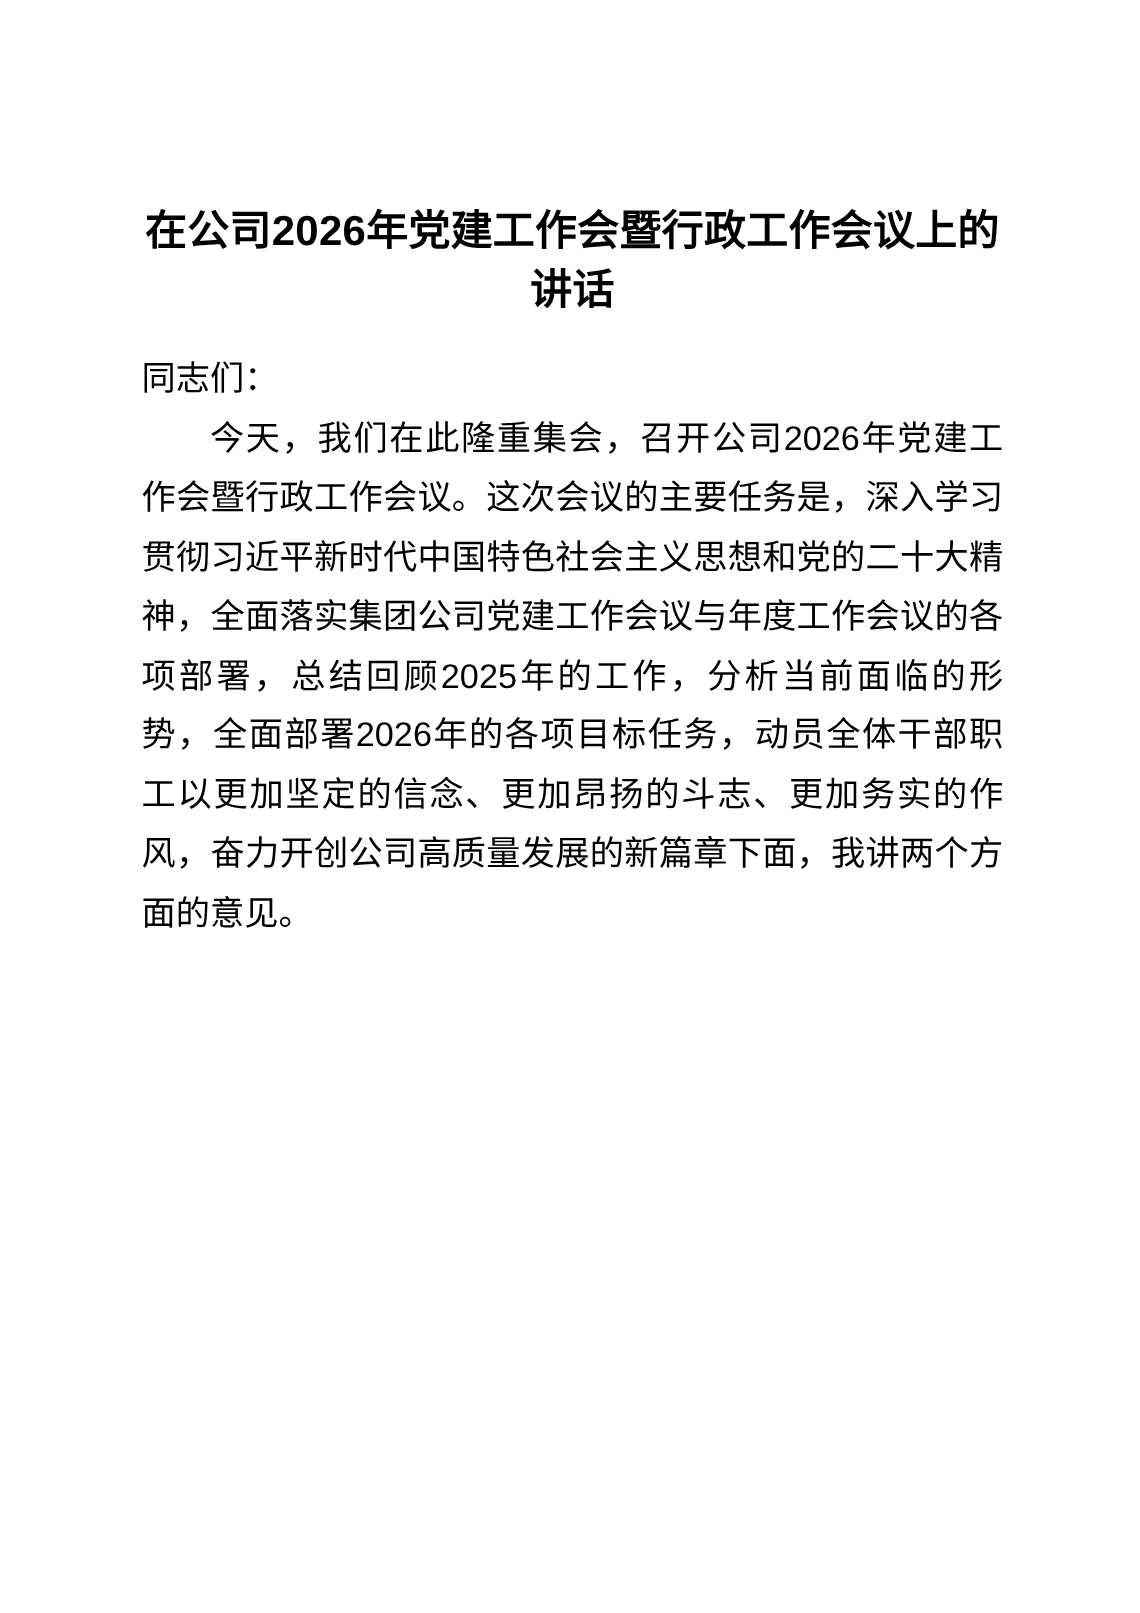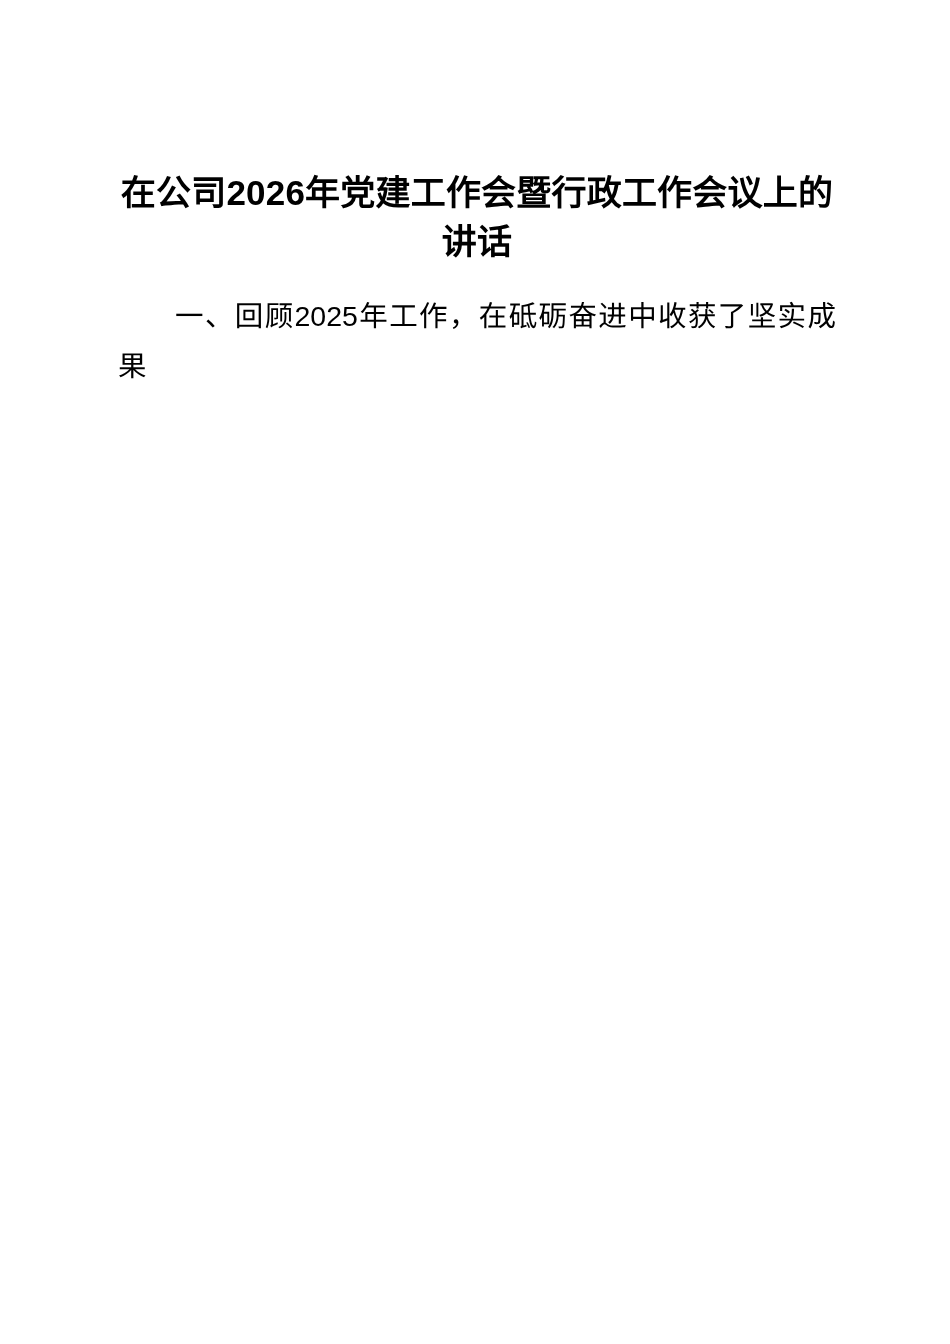--- a/index.html
+++ b/index.html
@@ -74,21 +74,22 @@
 </head>
 <body>
 
 <div class="page">
   <div class="content">
 
     <h1 class="doc-title">在公司2026年党建工作会暨行政工作会议上的讲话</h1>
 
     <div class="body-block">
 
+      <p class="para no-indent">同志们：</p>
 
+      <p class="para indent">今天，我们在此隆重集会，召开公司2026年党建工作会暨行政工作会议。这次会议的主要任务是，深入学习贯彻习近平新时代中国特色社会主义思想和党的二十大精神，全面落实集团公司党建工作会议与年度工作会议的各项部署，总结回顾2025年的工作，分析当前面临的形势，全面部署2026年的各项目标任务，动员全体干部职工以更加坚定的信念、更加昂扬的斗志、更加务实的作风，奋力开创公司高质量发展的新篇章下面，我讲两个方面的意见。</p>
 
-      <p class="heading-num">一、回顾2025年工作，在砥砺奋进中收获了坚实成果</p>
 
 
 
     </div>
   </div>
 </div>
 
 </body></html>

